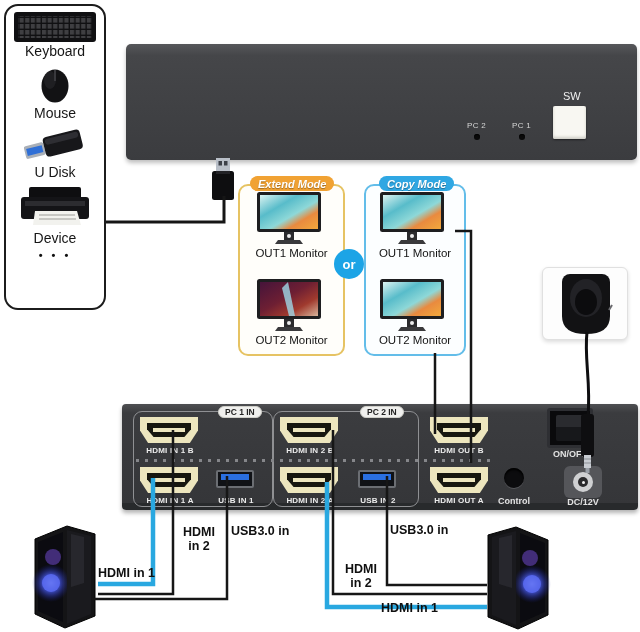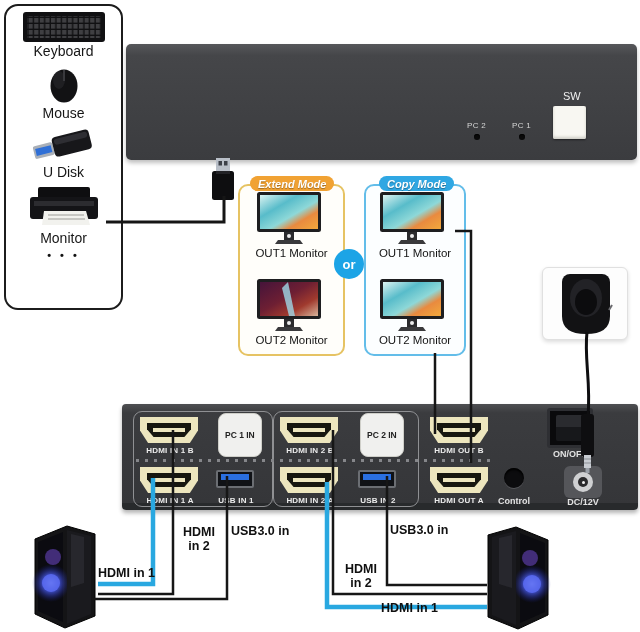--- a/index.html
+++ b/index.html
@@ -1,20 +1,20 @@
 <!DOCTYPE html>
 <html><head>
 <meta charset="utf-8">
 <style>
   * { margin:0; padding:0; box-sizing:border-box; }
   body { background:#fff; font-family:"Liberation Sans", sans-serif; }
   #stage { position:relative; width:640px; height:632px; background:#ffffff; overflow:hidden; }
 
   
-  .periph { position:absolute; left:4px; top:4px; width:119px; height:306px;
+  .periph { position:absolute; left:4px; top:4px; width:102px; height:306px;
             border:2.5px solid #1c1c1c; border-radius:14px; background:#fff;
             display:flex; flex-direction:column; align-items:center; }
   .periph .dev-label { font-size:14px; color:#161616; margin:1px 0 0 0; }
   .periph .ellipsis { font-size:11px; font-weight:bold; letter-spacing:3px; color:#111; margin-top:3px; }
 
   
   .front-switch { position:absolute; left:126px; top:44px; width:511px; height:116px;
     background:linear-gradient(180deg,#56575a 0%,#454649 10%,#3b3c3f 100%);
     border-radius:5px; box-shadow:0 3px 4px rgba(0,0,0,.25); }
   .front-title { position:absolute; left:22px; top:13px; font-size:17px; font-weight:bold;
@@ -59,21 +59,21 @@
             border:1px solid #e0e0e0; border-radius:6px; box-shadow:0 2px 4px rgba(0,0,0,.14); }
 
   
   .back-switch { position:absolute; left:122px; top:404px; width:516px; height:106px;
     background:linear-gradient(180deg,#4e4f52 0%,#3b3c3f 9%,#353639 100%);
     border-bottom:7px solid #282a2c; border-radius:4px; box-shadow:0 3px 4px rgba(0,0,0,.3); }
   .sec { position:absolute; top:7px; height:96px; border:1.5px solid #8f9093; border-radius:9px; }
   .sec1 { left:11px; width:140px; }
   .sec2 { left:151px; width:146px; }
   .sec-pill { position:absolute; top:2px; background:#f0f0ee; color:#222; border:1px solid #cfcfc9;
-              border-radius:8px; padding:16px 6px; font-size:8.5px; font-weight:bold; z-index:3; white-space:nowrap;margin-top:7px; }
+              border-radius:8px; padding:0 6px; font-size:8.5px; font-weight:bold; z-index:3; white-space:nowrap; }
   .vent { position:absolute; left:14px; top:55px; width:360px; height:3px;
           background:repeating-linear-gradient(90deg,#85868a 0 3px,transparent 3px 9px); }
   .hdmi { position:absolute; width:58px; height:26px; background:#ede6be;
           clip-path:polygon(0 0,100% 0,100% 52%,86% 100%,14% 100%,0 52%); }
   .hdmi .slot { position:absolute; left:7px; right:7px; top:6px; bottom:6px; background:#17170f;
           clip-path:polygon(0 0,100% 0,100% 45%,85% 100%,15% 100%,0 45%); }
   .hdmi .bar { position:absolute; left:13px; right:13px; top:11px; height:3.5px; background:#ede6be; }
   .busb { position:absolute; width:38px; height:18px; background:#6b6e73; border-radius:2px; }
   .busb .cav { position:absolute; inset:2px; background:#101216; }
   .busb .tongue { position:absolute; left:5px; right:5px; top:4px; height:6px; background:#2a6fe0; }
@@ -155,21 +155,21 @@
     </svg>
     <div class="dev-label">U Disk</div>
     <svg width="72" height="44" viewBox="0 0 72 44" style="margin-top:5px">
       <rect x="10" y="2" width="52" height="12" rx="2" fill="#0e0e10"></rect>
       <rect x="2" y="12" width="68" height="22" rx="3" fill="#141417"></rect>
       <rect x="6" y="16" width="60" height="5" fill="#2c2c30"></rect>
       <polygon points="16,26 58,26 62,40 14,40" fill="#f2f2ee"></polygon>
       <line x1="20" y1="30" x2="56" y2="30" stroke="#b9b9b4" stroke-width="1.5"></line>
       <line x1="20" y1="34" x2="57" y2="34" stroke="#b9b9b4" stroke-width="1.5"></line>
     </svg>
-    <div class="dev-label">Monitor</div>
+    <div class="dev-label">Device</div>
     <div class="ellipsis">• • •</div>
   </div>
 
   <div class="front-switch">
     <div class="led-label" style="left:341px; top:77px">PC 2</div>
     <div class="led-dot" style="left:348px; top:90px"></div>
     <div class="led-label" style="left:386px; top:77px">PC 1</div>
     <div class="led-dot" style="left:393px; top:90px"></div>
     <div class="sw-label">SW</div>
     <div class="sw-btn"></div>

